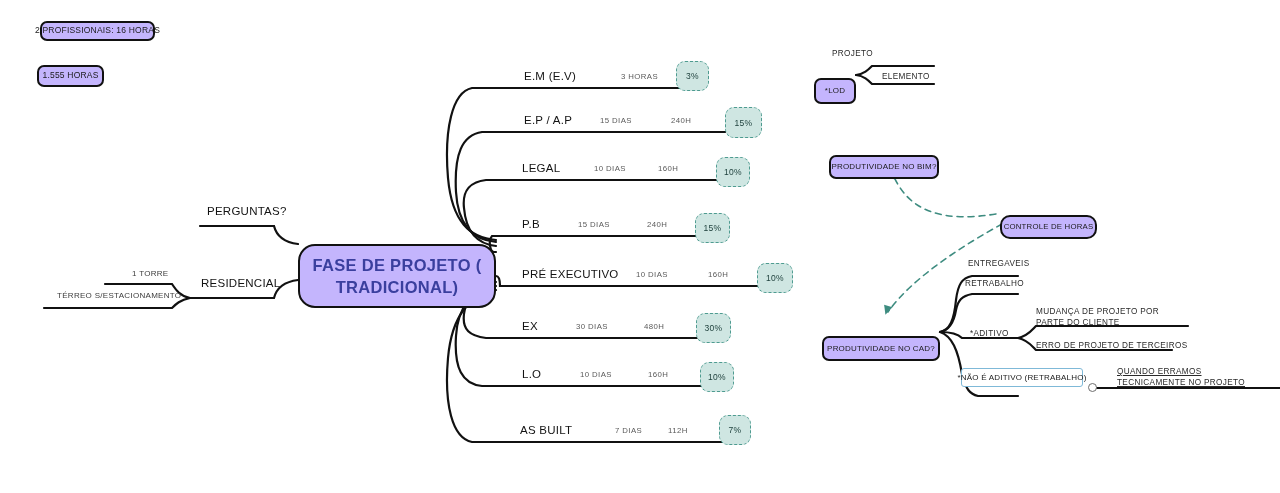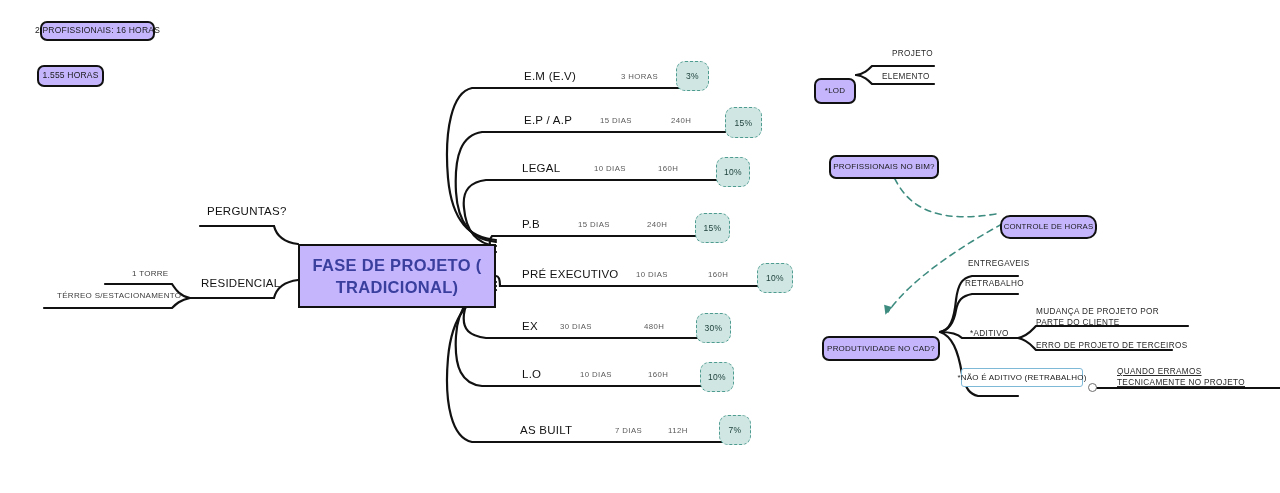--- a/index.html
+++ b/index.html
@@ -53,21 +53,21 @@
     padding: 0 7px;
   }
 
   
   #central-node {
     left: 298px;
     top: 228px;
     width: 198px;
     height: 64px;
     border: 2px solid #111111;
-    border-radius: 0;
+    border-radius: 17px;
     font-size: 16.5px;
     font-weight: bold;
     color: #3a3f9e;
     letter-spacing: 0.3px;
     line-height: 1.35;
     white-space: normal;
     z-index: 5;
   }
 
   
@@ -316,21 +316,21 @@
     <span class="branch-label">PRÉ EXECUTIVO</span>
     <span class="branch-sub" style="left:114px;">10 DIAS</span>
     <span class="branch-sub" style="left:186px;">160H</span>
   </div>
   <div class="pct-badge" style="left:757px; top:263px; width:36px; height:30px;">
     <span>10%</span>
   </div>
 
   <div class="branch-row" style="left:522px; top:304px; width:220px;">
     <span class="branch-label">EX</span>
-    <span class="branch-sub" style="left:38px;margin-top:48px;">30 DIAS</span>
+    <span class="branch-sub" style="left:54px;margin-top:48px;">30 DIAS</span>
     <span class="branch-sub" style="left:122px;">480H</span>
   </div>
   <div class="pct-badge" style="left:696px; top:313px; width:35px; height:30px;">
     <span>30%</span>
   </div>
 
   <div class="branch-row" style="left:522px; top:352px; width:220px;">
     <span class="branch-label">L.O</span>
     <span class="branch-sub" style="left:58px;">10 DIAS</span>
     <span class="branch-sub" style="left:126px;">160H</span>
@@ -344,25 +344,25 @@
     <span class="branch-sub" style="left:95px;margin-top:40px;">7 DIAS</span>
     <span class="branch-sub" style="left:148px;">112H</span>
   </div>
   <div class="pct-badge" style="left:719px; top:415px; width:32px; height:30px;">
     <span>7%</span>
   </div>
 
   <div class="node-box" id="lod-node">
     <span>*LOD</span>
   </div>
-  <div class="cluster-label" style="left:892px; top:48px;">PROJETO</div>
+  <div class="cluster-label" style="left:832px; top:48px;">PROJETO</div>
   <div class="cluster-label" style="left:882px; top:71px;">ELEMENTO</div>
 
   <div class="node-box" id="bim-node">
-    <span>PROFISSIONAIS NO BIM?</span>
+    <span>PRODUTIVIDADE NO BIM?</span>
   </div>
 
   <div class="node-box" id="horas-node">
     <span>CONTROLE DE HORAS</span>
   </div>
 
   <div class="node-box" id="cad-node">
     <span>PRODUTIVIDADE NO CAD?</span>
   </div>
 

